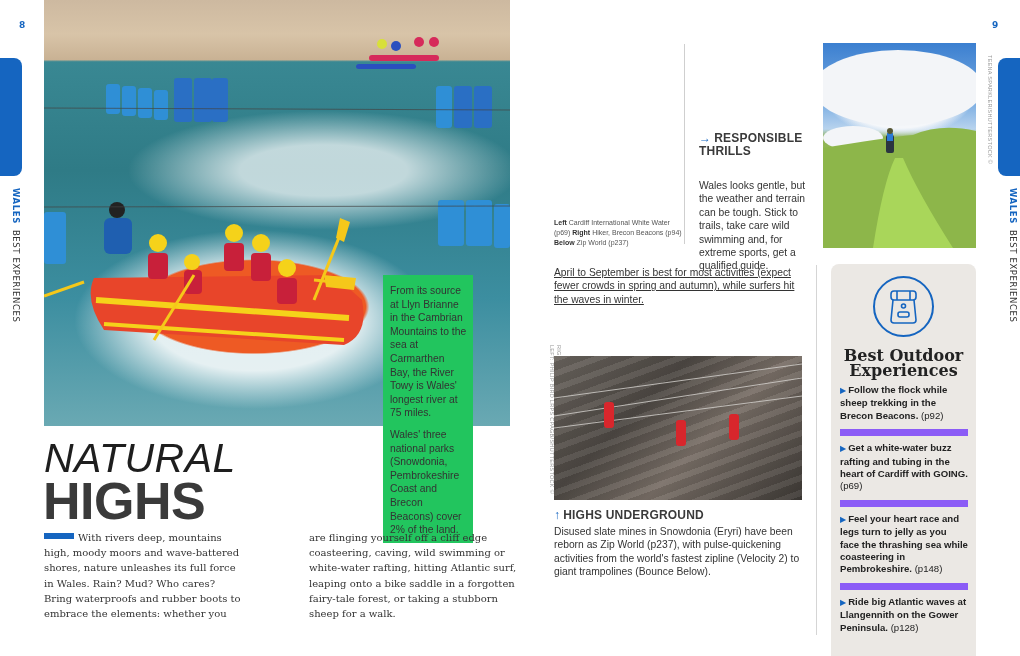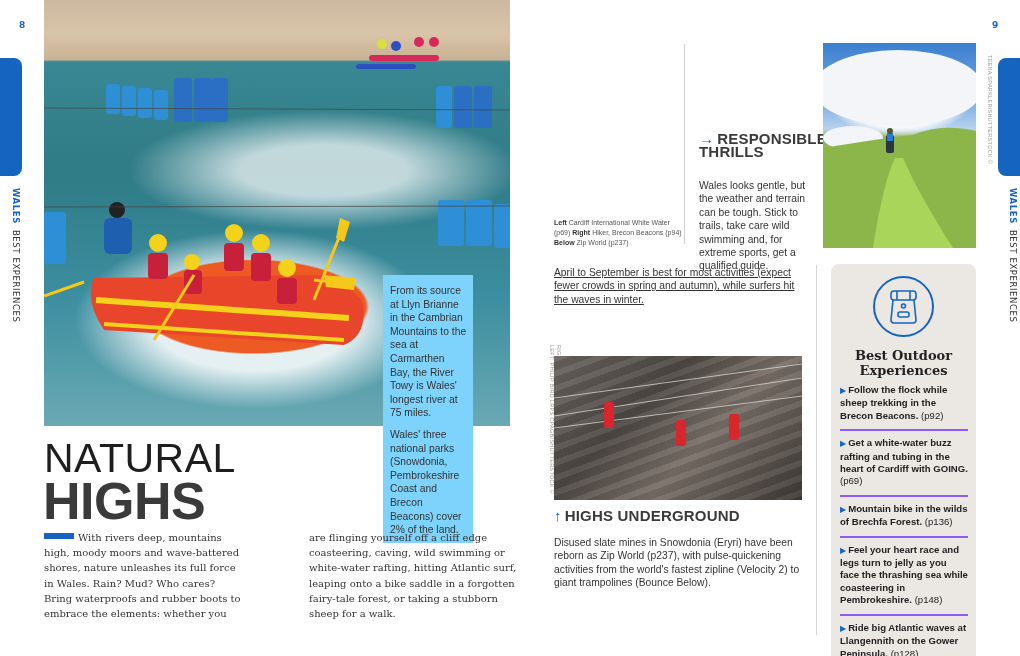--- a/index.html
+++ b/index.html
@@ -33,61 +33,61 @@
         linear-gradient(180deg, #3b7fd0 0%, #7fb0e3 30%, #b8d3ee 42%, #8fb356 46%, #9bc44e 70%, #7fae3a 100%);
     }
     .photo-zip { left: 554px; top: 356px; width: 248px; height: 144px;
       background:
         repeating-linear-gradient(160deg, rgba(255,255,255,0.06) 0 6px, rgba(0,0,0,0.08) 6px 14px),
         linear-gradient(135deg, #6b655f 0%, #4e4944 35%, #7a7068 60%, #3e3a36 100%);
     }
     .zip-person { position: absolute; width: 10px; height: 26px; background: #d8262c; border-radius: 3px; }
 
     
-    .fact-box { position: absolute; left: 383px; top: 275px; width: 90px; background: #7dd3fc; padding: 9px 6px 6px 7px; font-size: 10.3px; line-height: 13.6px; color: #333; }
+    .fact-box { position: absolute; left: 383px; top: 275px; width: 90px; background: #22c55e; padding: 9px 6px 6px 7px; font-size: 10.3px; line-height: 13.6px; color: #333; }
     .fact-box p + p { margin-top: 8px; }
 
     
-    .title-1 { position: absolute; left: 44px; top: 436px; font-family: "Liberation Sans", sans-serif; font-size: 41px; font-weight: normal; letter-spacing: 0.5px; color: #1e1e1e; line-height: 44px; }
+    .title-1 { position: absolute; left: 44px; top: 436px; font-family: "Liberation Sans", sans-serif; font-size: 41px; font-weight: normal; letter-spacing: 0.5px; color: #1e1e1e; line-height: 44px; font-style: italic; }
     .title-2 { position: absolute; left: 43px; top: 474px; font-family: "Liberation Sans", sans-serif; font-size: 52px; font-weight: bold; color: #3a3a3a; line-height: 54px; letter-spacing: -0.5px; }
 
     .intro { position: absolute; top: 530px; font-family: "DejaVu Serif", serif; font-size: 10px; line-height: 15.2px; color: #333; }
     .intro.col1 { left: 44px; width: 200px; }
     .intro.col2 { left: 262px; width: 220px; margin-left: 47px; }
     .blue-bar { display: inline-block; width: 30px; height: 6px; background: #1565c0; margin-right: 4px; vertical-align: 2px; }
 
     
     .caption { position: absolute; left: 554px; top: 218px; width: 130px; font-family: "Liberation Sans", sans-serif; font-size: 7px; line-height: 10px; color: #555; }
     .caption b { color: #333; }
     .v-divider { position: absolute; left: 684px; top: 44px; width: 1px; height: 200px; background: #cfcfcf; }
     .v-divider2 { position: absolute; left: 816px; top: 265px; width: 1px; height: 370px; background: #d5d5d5; }
 
-    .section-head { font-family: "Liberation Sans", sans-serif; font-weight: bold; font-size: 15px; color: #3a3a3a; letter-spacing: 0.2px; line-height: 13px; }
+    .section-head { font-family: "Liberation Sans", sans-serif; font-weight: bold; font-size: 12px; color: #3a3a3a; letter-spacing: 0.2px; line-height: 13px; }
     .section-head .arrow { color: #1565c0; margin-right: 3px; }
     .section-body { font-family: "Liberation Sans", sans-serif; font-size: 10.3px; line-height: 13.4px; color: #333; }
 
     .thrills { position: absolute; left: 699px; top: 132px; width: 110px; }
     .thrills .section-body { margin-top: 21px; }
 
     .when { position: absolute; left: 554px; top: 262px; width: 255px; }
     .when .section-body { margin-top: 4px; text-decoration: underline; }
 
     .underground { position: absolute; left: 554px; top: 509px; width: 255px; }
-    .underground .section-body { margin-top: 14px; }
+    .underground .section-body { margin-top: 3px; }
 
     .credit { position: absolute; font-size: 5.5px; color: #999; letter-spacing: 0.3px; white-space: nowrap; transform-origin: left top; font-family: "Liberation Sans", sans-serif; }
     .credit.mid { left: 548px; top: 345px; transform: rotate(90deg) translateY(-100%); line-height: 7px; }
     .credit.right { left: 987px; top: 55px; transform: rotate(90deg) translateY(-100%); }
 
     
     .best-box { position: absolute; left: 831px; top: 264px; width: 145px; height: 400px; background: #ebe8e4; border-radius: 8px 8px 0 0; }
     .badge { position: absolute; left: 42px; top: 12px; width: 61px; height: 61px; border: 2px solid #1565c0; border-radius: 50%; }
-    .best-title { position: absolute; left: 0; top: 84px; width: 145px; text-align: center; font-family: "DejaVu Serif", serif; font-weight: bold; font-size: 13px; line-height: 15px; color: #222; }
+    .best-title { position: absolute; left: 0; top: 84px; width: 145px; text-align: center; font-family: "DejaVu Serif", serif; font-weight: bold; font-size: 16px; line-height: 15px; color: #222; }
     .best-list { position: absolute; left: 9px; top: 120px; width: 128px; list-style: none; }
-    .best-list li { font-family: "Liberation Sans", sans-serif; font-size: 9.6px; line-height: 12.4px; color: #222; padding: 0 0 7px 0; border-bottom: 2px solid #8b5cf6; margin-bottom: 6px; }
+    .best-list li { font-family: "Liberation Sans", sans-serif; font-size: 9.6px; line-height: 12.4px; color: #222; padding: 0 0 7px 0; border-bottom: 7px solid #8b5cf6; margin-bottom: 6px; }
     .best-list li:last-child { border-bottom: none; }
     .best-list li b { font-weight: bold; }
     .best-list li .ref { font-weight: normal; }
     .tri { color: #1565c0; font-size: 8px; margin-right: 2px; }
   </style>
 </head>
 <body>
 
 <div class="page-num" style="left:19px;">8</div>
 <div class="page-num" style="left:992px;">9</div>
@@ -240,17 +240,16 @@
       </g>
     </svg>
   </div>
   <div class="best-title">
     <div>Best Outdoor</div>
     <div>Experiences</div>
   </div>
   <ul class="best-list">
     <li><span class="tri">▶</span><b>Follow the flock while sheep trekking in the Brecon Beacons.</b><span class="ref"> (p92)</span></li>
     <li><span class="tri">▶</span><b>Get a white-water buzz rafting and tubing in the heart of Cardiff with GOING.</b><span class="ref"> (p69)</span></li>
-    <li><span class="tri">▶</span><b>Mountain bike in the wilds of Brechfa Forest.</b><span class="ref"> (p136)</span></li>
     <li><span class="tri">▶</span><b>Feel your heart race and legs turn to jelly as you face the thrashing sea while coasteering in Pembrokeshire.</b><span class="ref"> (p148)</span></li>
     <li><span class="tri">▶</span><b>Ride big Atlantic waves at Llangennith on the Gower Peninsula.</b><span class="ref"> (p128)</span></li>
   </ul>
 </div>
 
 </body></html>

